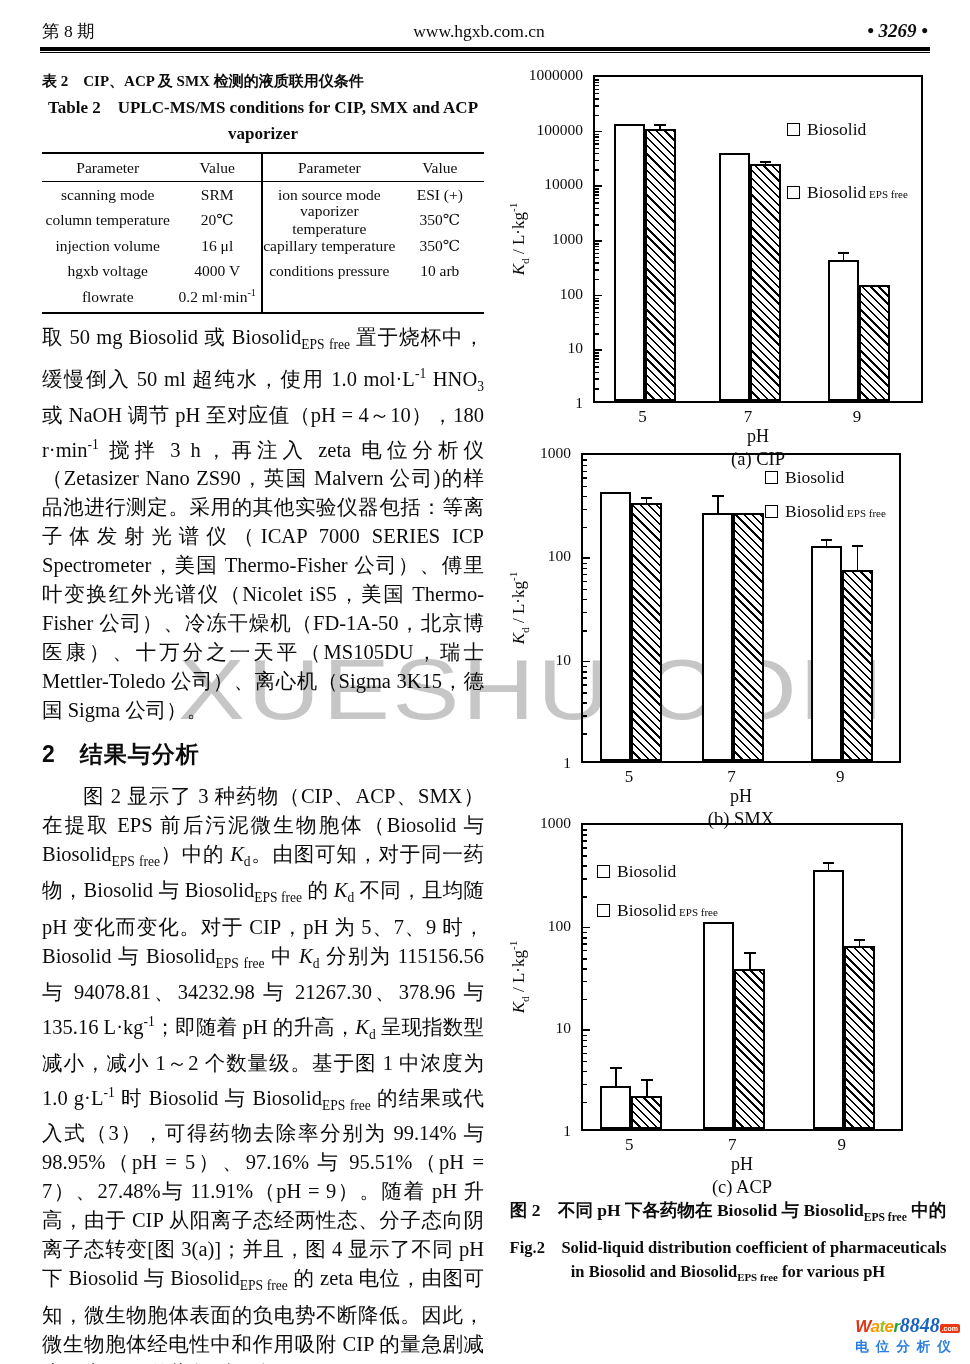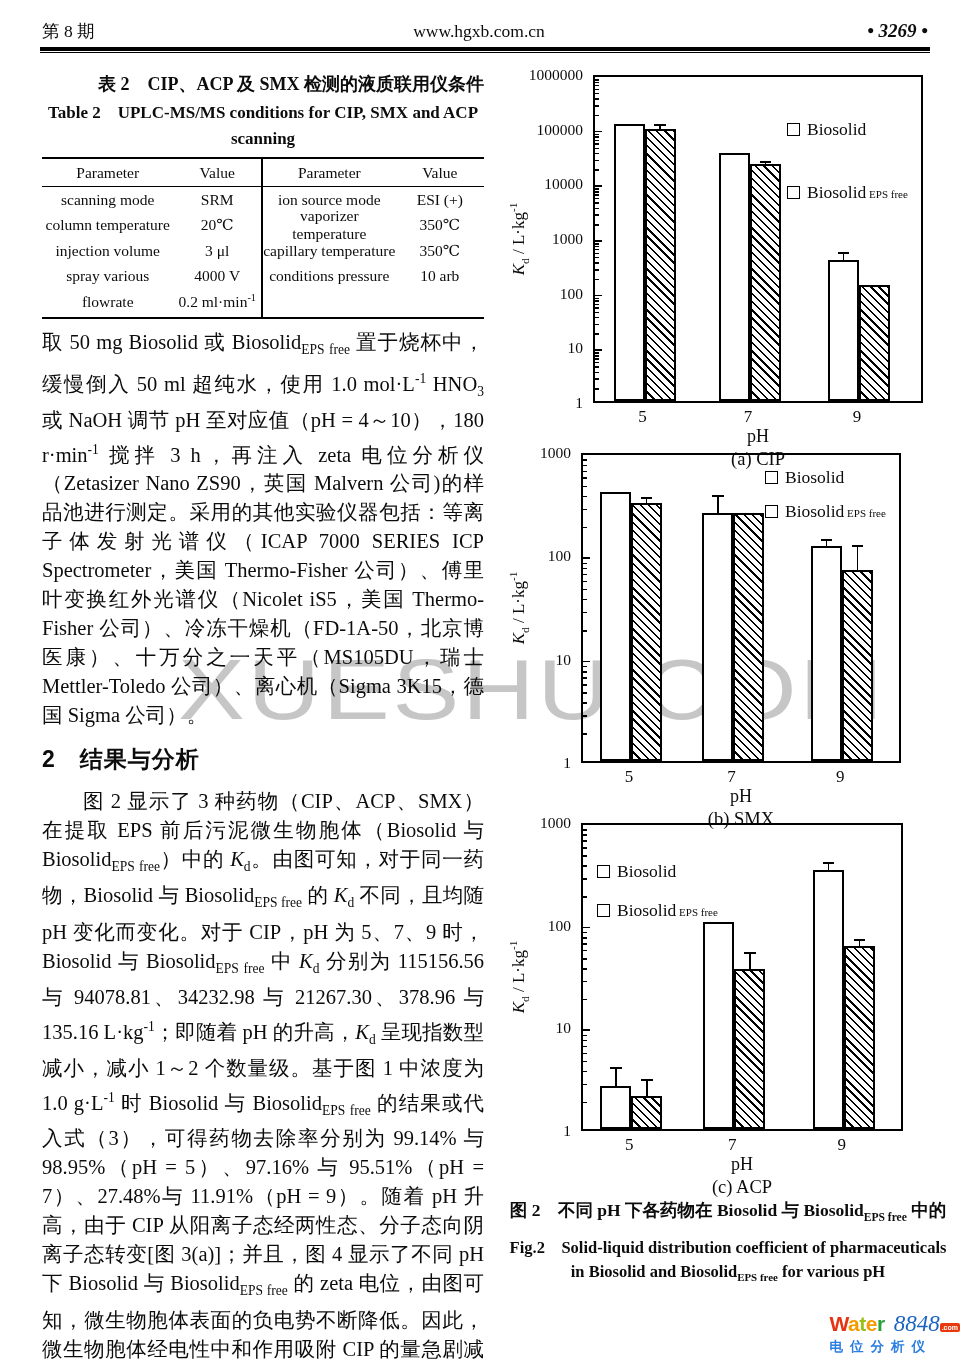--- a/index.html
+++ b/index.html
@@ -13,21 +13,21 @@
   .hdr .pageno { font-style:italic; font-weight:bold; font-size:19px; }
   .rule { position:absolute; top:47px; left:40px; right:40px; height:4px; background:#000; }
   .rule:after { content:""; position:absolute; left:0; right:0; top:5px; height:1px; background:#000; }
 
   
   .wm { position:absolute; left:178px; top:640px; z-index:0; font-family:"Liberation Sans","DejaVu Sans",sans-serif;
         font-size:100px; font-weight:normal; color:#c6c6c6; letter-spacing:3px; transform:scaleY(0.86); transform-origin:top left; }
 
   
   .colL { position:absolute; left:42px; top:64px; width:442px; z-index:1; }
-  .tt-cn { text-align:right; font-weight:bold; font-size:18px; margin-top:8px; }
+  .tt-cn { text-align:left; font-weight:bold; font-size:15px; margin-top:8px; }
   .tt-en { text-align:center; font-weight:bold; font-size:17px; margin-top:5px; }
   .tblwrap { margin-top:8px; display:flex; border-top:2.5px solid #000; border-bottom:2.5px solid #000; }
   .half { width:50%; padding-bottom:2px; }
   .half.l { border-right:2px solid #000; }
   .trow { display:flex; align-items:center; height:25.5px; font-size:15.5px; }
   .trow.h { height:28px; border-bottom:1.5px solid #000; }
   .tc1 { flex:1.5; text-align:center; }
   .tc2 { flex:1; text-align:center; }
 
   .colL p { font-size:20.5px; line-height:29px; text-align:justify; }
@@ -63,22 +63,22 @@
 
   
   .figcap { position:absolute; left:0; top:1136px; width:470px; text-align:center; font-weight:bold; z-index:1; }
   .figcap .cn { font-size:17.5px; line-height:25px; }
   .figcap .en { font-size:16.5px; line-height:24px; }
   .figcap .en.first { margin-top:6px; }
 
   
   .logo { position:absolute; right:10px; bottom:8px; z-index:2; text-align:left;
           font-family:"Liberation Sans","DejaVu Sans",sans-serif; }
-  .logo .word { font-weight:bold; font-size:21px; letter-spacing:-0.5px; }
-  .logo .num { font-family:"Liberation Serif","DejaVu Serif",serif; font-style:italic; font-weight:normal; font-size:23px;margin-left:9px; }
+  .logo .word { font-weight:bold; font-size:17px; letter-spacing:-0.5px;font-style:italic; }
+  .logo .num { font-family:"Liberation Serif","DejaVu Serif",serif; font-style:italic; font-weight:bold; font-size:20px; }
   .logo .dotcom { display:inline-block; font-size:7px; color:#fff; padding:1px 2px; border-radius:2px;
                   vertical-align:baseline; position:relative; top:-1px; font-weight:bold; }
   .logo .cnline { font-size:13.5px; font-weight:bold; letter-spacing:7px; margin-top:1px; }
 </style>
 </head>
 <body>
 
 <div class="page">
 
   <div class="hdr">
@@ -86,42 +86,42 @@
     <span class="site">www.hgxb.com.cn</span>
     <span class="pageno">• 3269 •</span>
   </div>
   <div class="rule"></div>
 
   <div class="wm">XUESHU.COM</div>
 
   <div class="colL">
     <div class="tt-cn">表 2　CIP、ACP 及 SMX 检测的液质联用仪条件</div>
     <div class="tt-en">Table 2　UPLC-MS/MS conditions for CIP, SMX and ACP</div>
-    <div class="tt-en">scanning</div>
+    <div class="tt-en">vaporizer</div>
 
     <div class="tblwrap">
       <div class="half l" id="tblL">
           <div class="trow h">
             <div class="tc1">Parameter</div>
             <div class="tc2">Value</div>
           </div>
           <div class="trow">
             <div class="tc1">scanning mode</div>
             <div class="tc2">SRM</div>
           </div>
           <div class="trow">
             <div class="tc1">column temperature</div>
             <div class="tc2">20℃</div>
           </div>
           <div class="trow">
             <div class="tc1">injection volume</div>
-            <div class="tc2">3 μl</div>
-          </div>
-          <div class="trow">
-            <div class="tc1">spray various</div>
+            <div class="tc2">16 μl</div>
+          </div>
+          <div class="trow">
+            <div class="tc1">hgxb voltage</div>
             <div class="tc2">4000 V</div>
           </div>
           <div class="trow">
             <div class="tc1">flowrate</div>
             <div class="tc2">0.2 ml·min<sup>-1</sup></div>
           </div>
         </div>
       <div class="half" id="tblR">
           <div class="trow h">
             <div class="tc1">Parameter</div>

